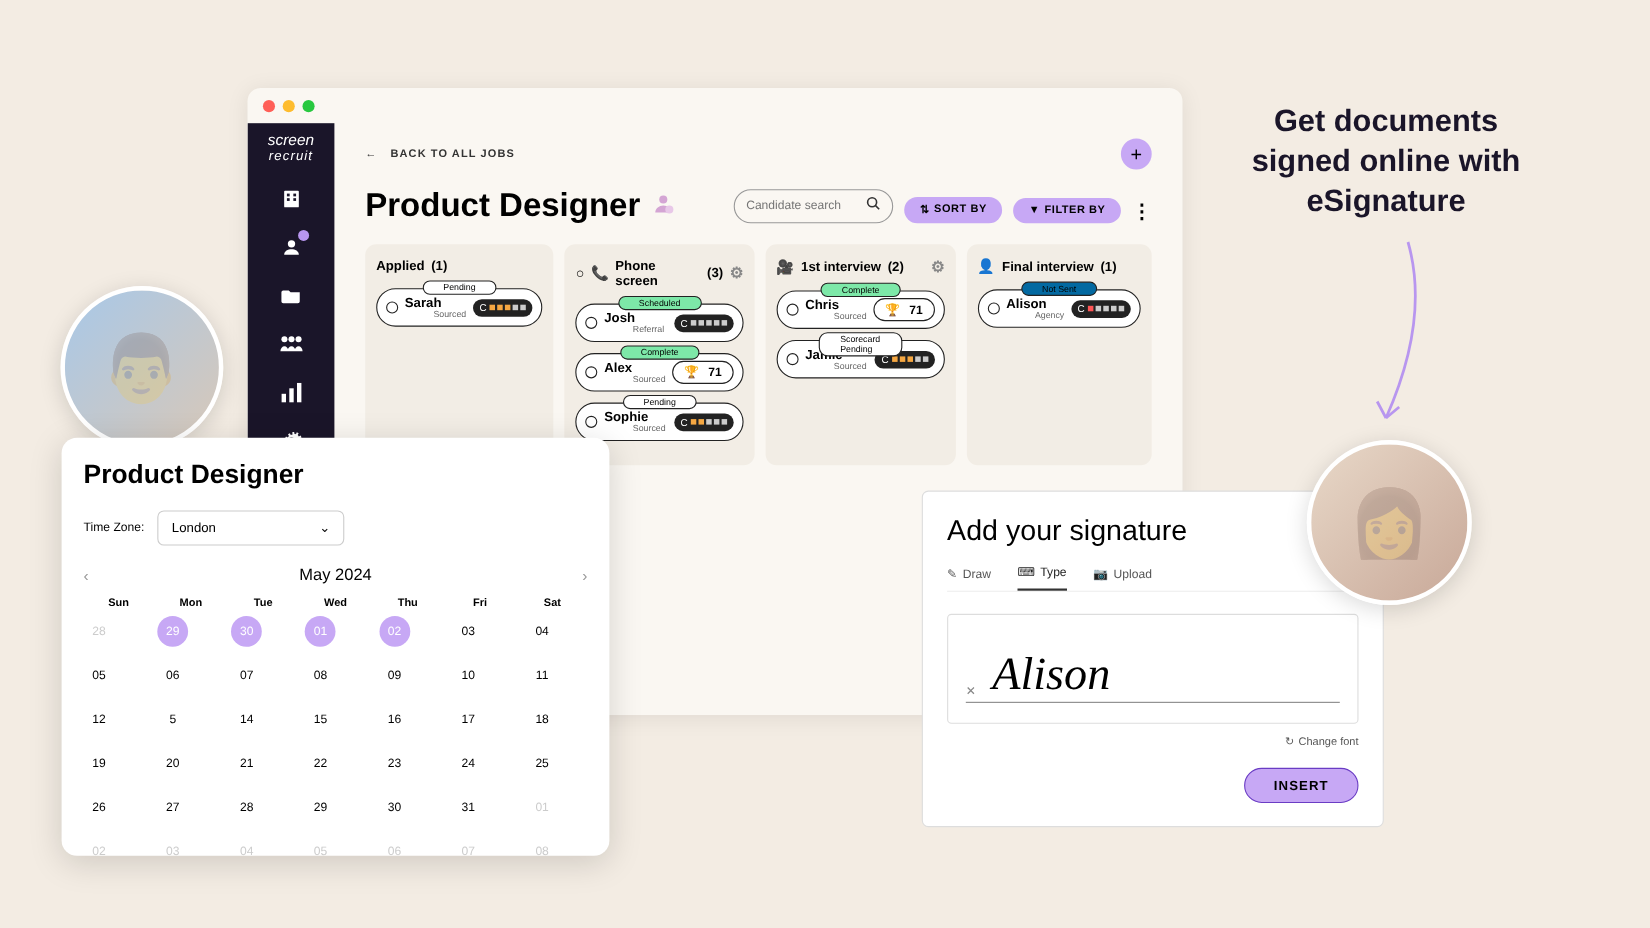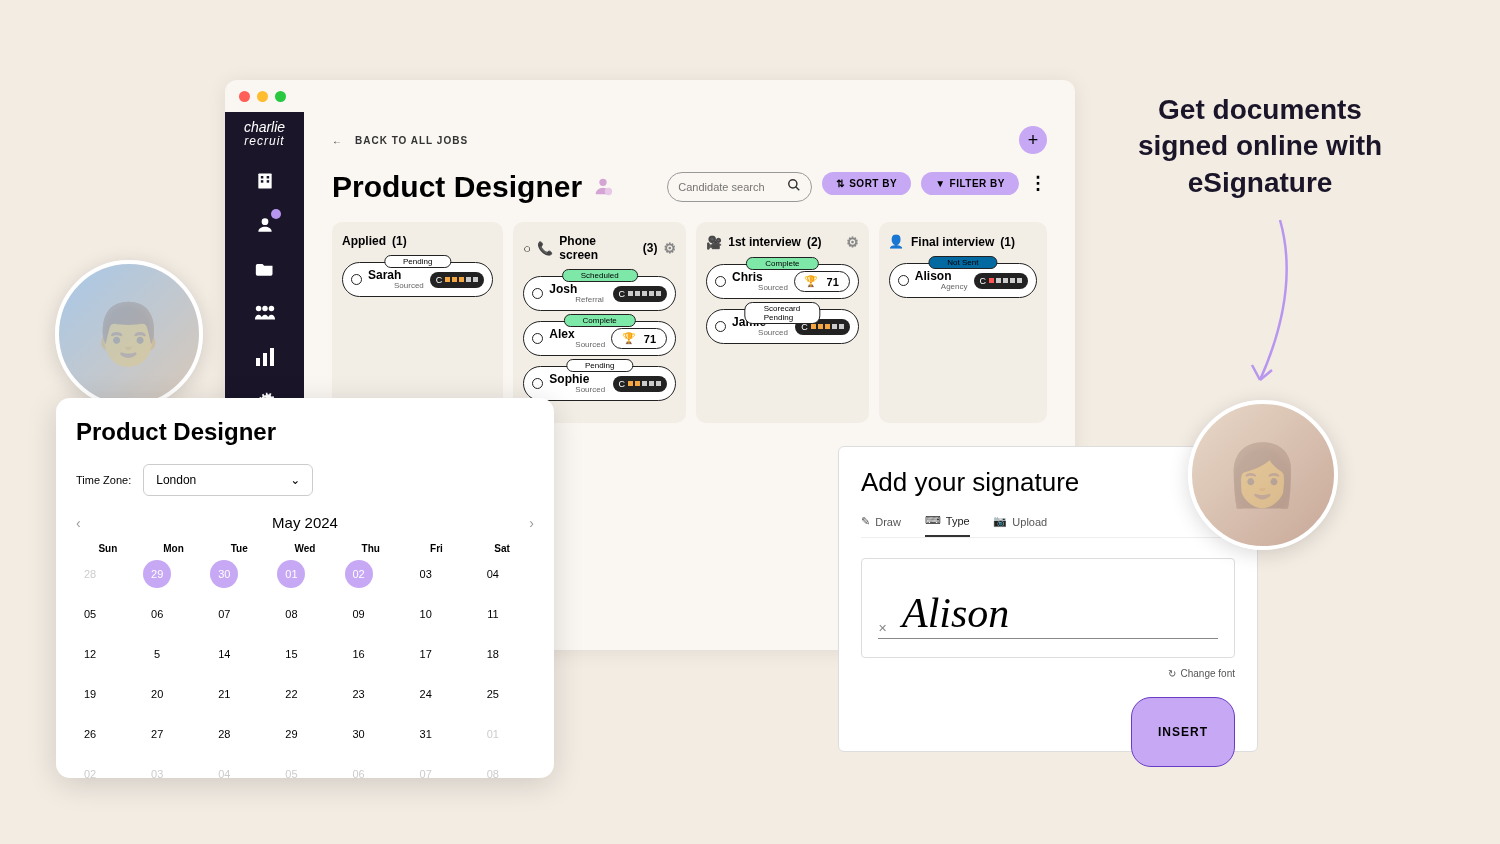--- a/index.html
+++ b/index.html
@@ -22,21 +22,21 @@
 .nav-badge { position: absolute; top: -4px; right: -4px; width: 10px; height: 10px; background: #b896ef; border-radius: 50%; }
 
 .main { flex: 1; padding: 14px 28px; }
 .back-row { display: flex; align-items: center; justify-content: space-between; margin-bottom: 16px; }
 .back-btn { display: flex; align-items: center; gap: 12px; font-size: 10px; font-weight: 700; letter-spacing: 1px; color: #333; cursor: pointer; }
 .plus-btn { width: 28px; height: 28px; border-radius: 50%; background: #c7a8f5; display: flex; align-items: center; justify-content: center; font-size: 18px; cursor: pointer; }
 
 .header-row { display: flex; align-items: center; justify-content: space-between; margin-bottom: 18px; }
 .page-title { font-size: 30px; font-weight: 700; display: flex; align-items: center; gap: 10px; }
 .title-icon { color: #d4a5d4; }
-.header-controls { display: flex; align-items: flex-start; gap: 10px; }
+.header-controls { display: flex; align-items: flex-end; gap: 10px; }
 .search-box { display: flex; align-items: center; border: 1px solid #999; border-radius: 20px; padding: 5px 10px; width: 145px; }
 .search-box input { border: none; outline: none; background: transparent; font-size: 11px; flex: 1; width: 100%; }
 .pill-btn { background: #c7a8f5; border-radius: 18px; padding: 6px 14px; font-size: 10px; font-weight: 700; letter-spacing: 0.5px; cursor: pointer; display: flex; align-items: center; gap: 4px; }
 .more-btn { font-size: 18px; font-weight: 700; cursor: pointer; }
 
 .columns { display: flex; gap: 10px; }
 .column { flex: 1; background: #f2ede5; border-radius: 10px; padding: 12px 10px; }
 .col-header { display: flex; align-items: center; gap: 6px; font-size: 12px; font-weight: 700; margin-bottom: 14px; }
 .col-header .icon { font-size: 13px; }
 .col-header .cfg { margin-left: auto; color: #888; font-size: 14px; }
@@ -87,39 +87,39 @@
 .sig-panel { position: absolute; left: 838px; top: 446px; width: 420px; height: 306px; background: #fff; border: 1px solid #ddd; border-radius: 6px; padding: 20px 22px; }
 .sig-title { font-size: 26px; font-weight: 500; margin-bottom: 16px; }
 .sig-tabs { display: flex; gap: 24px; font-size: 11px; color: #555; border-bottom: 1px solid #eee; margin-bottom: 20px; }
 .sig-tab { display: flex; align-items: center; gap: 5px; padding-bottom: 8px; cursor: pointer; }
 .sig-tab.active { border-bottom: 2px solid #333; color: #222; }
 .sig-area { border: 1px solid #ddd; border-radius: 4px; height: 100px; position: relative; margin-bottom: 10px; }
 .sig-line { position: absolute; bottom: 18px; left: 16px; right: 16px; border-bottom: 1px solid #888; }
 .sig-x { position: absolute; bottom: 22px; left: 16px; font-size: 11px; color: #888; }
 .sig-text { position: absolute; bottom: 20px; left: 40px; font-family: 'Brush Script MT', cursive; font-size: 42px; font-style: italic; }
 .sig-footer { display: flex; justify-content: flex-end; font-size: 10px; color: #555; margin-bottom: 18px; align-items: center; gap: 4px; cursor: pointer; }
-.insert-btn { background: #c7a8f5; border: 1.5px solid #6a3cc4; border-radius: 20px; padding: 27px 26px; font-size: 12px; font-weight: 700; letter-spacing: 1px; float: right; cursor: pointer; }
+.insert-btn { background: #c7a8f5; border: 1.5px solid #6a3cc4; border-radius: 20px; padding: 8px 26px; font-size: 12px; font-weight: 700; letter-spacing: 1px; float: right; cursor: pointer; }
 
 
 .headline { position: absolute; left: 1120px; top: 92px; width: 280px; font-size: 28px; font-weight: 700; line-height: 1.3; color: #1a1529; text-align: center; }
 .arrow-svg { position: absolute; left: 1230px; top: 210px; }
 </style>
 </head>
 <body>
 
 <div class="app-window">
   <div class="title-bar">
     <div class="tb-dot tb-red"></div>
     <div class="tb-dot tb-yellow"></div>
     <div class="tb-dot tb-green"></div>
   </div>
   <div class="app-body">
     <div class="sidebar">
       <div class="logo">
-        <div class="top">charlie</div>
+        <div class="top">screen</div>
         <div class="bot">recruit</div>
       </div>
       <div class="nav-icon">
           <svg width="20" height="20" viewBox="0 0 24 24" fill="#fff">
             <rect x="4" y="3" width="16" height="18" rx="1"></rect>
             <rect x="7" y="6" width="3" height="3" fill="#1a1529"></rect>
             <rect x="14" y="6" width="3" height="3" fill="#1a1529"></rect>
             <rect x="7" y="11" width="3" height="3" fill="#1a1529"></rect>
             <rect x="14" y="11" width="3" height="3" fill="#1a1529"></rect>
           </svg>

